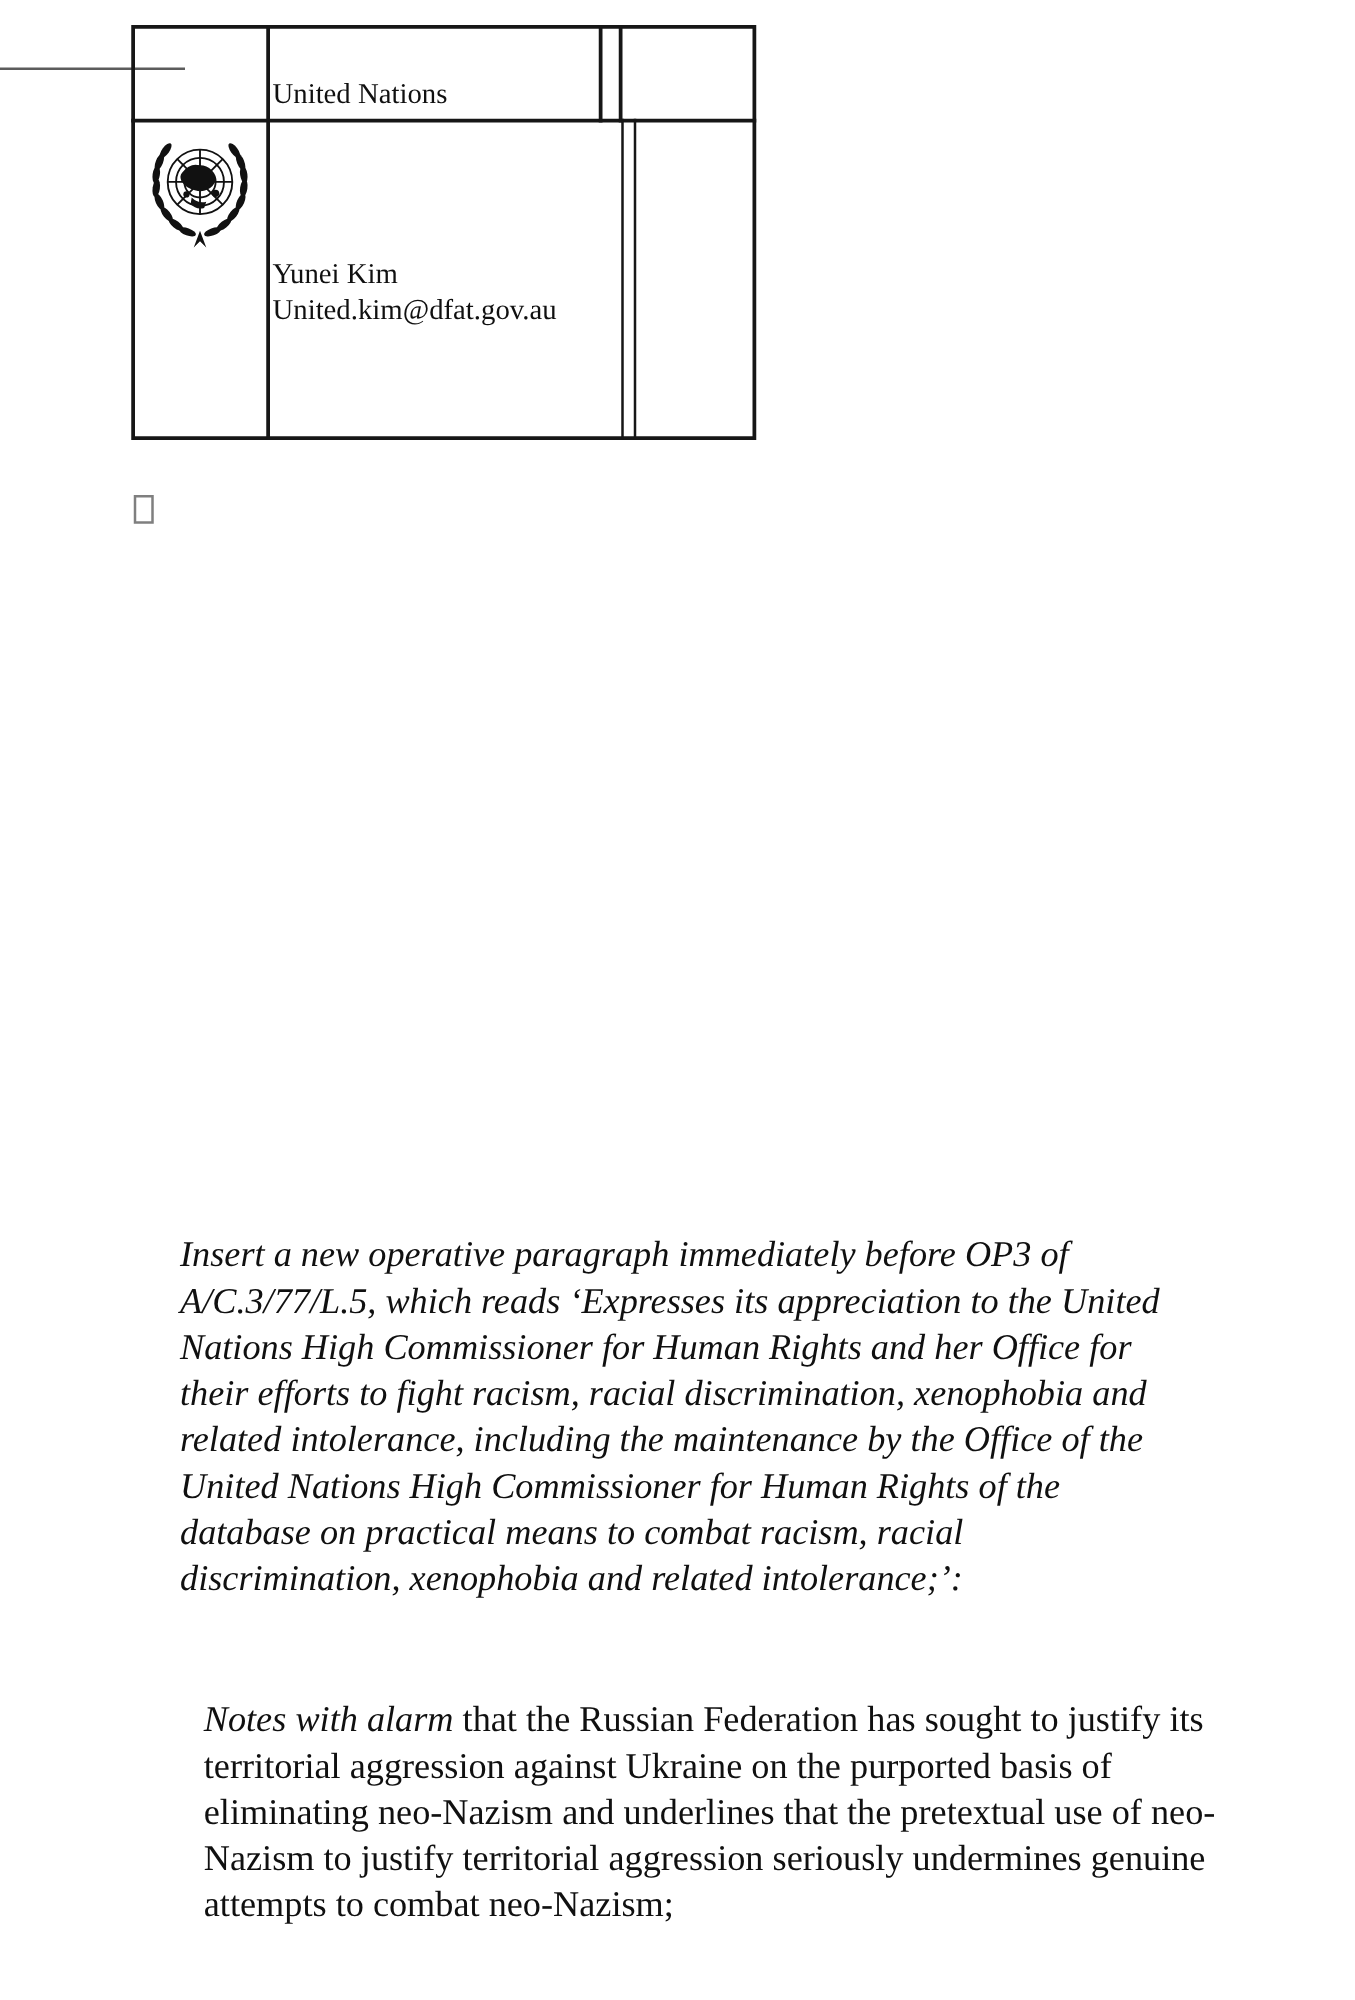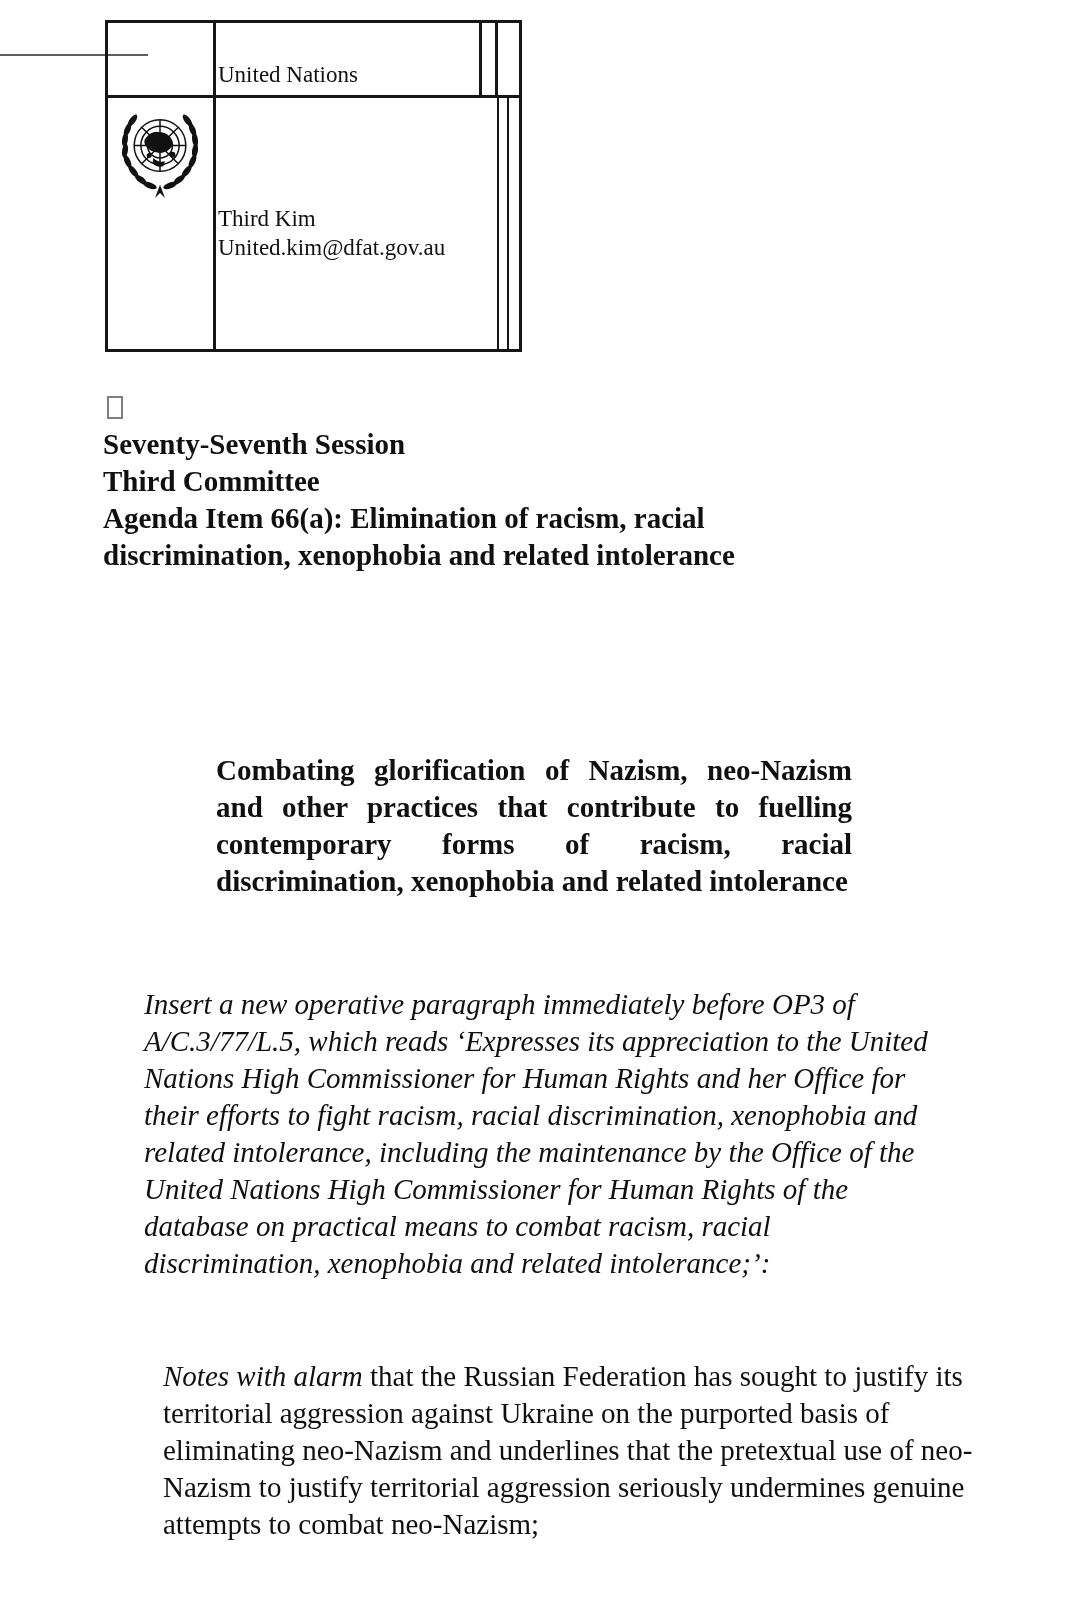--- a/index.html
+++ b/index.html
@@ -8,21 +8,21 @@
     width:1084px;height:1600px;
     background:#ffffff;
     font-family:"Liberation Serif","DejaVu Serif",serif;
     color:#101010;
     overflow:hidden;
   }
   .abs{position:absolute;}
   
   .gray-rule{left:0;top:54px;width:148px;height:2px;background:#5c5c5c;}
   
-  .header-box{left:105px;top:20px;width:417px;height:332px;}
+  .header-box{left:105px;top:20px;width:500px;height:332px;}
   .hb-border{position:absolute;inset:0;border:3px solid #161616;box-sizing:border-box;}
   .hb-line{position:absolute;background:#161616;}
   .hb-vdiv{left:108px;top:0;width:3px;height:100%;}
   .hb-hdiv{left:0;top:75px;width:100%;height:3px;}
   .hb-v-top-a{left:374px;top:0;width:3px;height:78px;}
   .hb-v-top-b{left:390px;top:0;width:3px;height:78px;}
   .hb-v-bot-a{left:392px;top:75px;width:2px;height:257px;}
   .hb-v-bot-b{left:402px;top:75px;width:2px;height:257px;}
   .org-name{left:113px;top:42px;font-size:23px;}
   .assembly-title{left:112px;top:84px;font-size:33px;font-weight:bold;letter-spacing:0.5px;}
@@ -85,33 +85,27 @@
         <ellipse cx="18" cy="53" rx="3.5" ry="8.5" transform="rotate(8 18 53)"></ellipse>
         <ellipse cx="18" cy="40" rx="3.5" ry="8.5" transform="rotate(8 18 40)"></ellipse>
         <ellipse cx="21" cy="28" rx="3.5" ry="8.5" transform="rotate(22 21 28)"></ellipse>
         <ellipse cx="27" cy="17" rx="3.5" ry="8.5" transform="rotate(36 27 17)"></ellipse>
         <path d="M54 110 L60 94 L66 110 L60 104 z"></path>
       </g>
     </svg>
 
     <div class="abs org-name">United Nations</div>
     <div class="abs contact">
-      <div>Third Kim</div>
+      <div>Yunei Kim</div>
       <div>United.kim@dfat.gov.au</div>
     </div>
   </div>
 
   <div class="abs glyph-box"></div>
 
-  <div class="abs session-block">
-    <div>Seventy-Seventh Session</div>
-    <div>Third Committee</div>
-    <div>Agenda Item 66(a): Elimination of racism, racial discrimination, xenophobia and related intolerance</div>
-  </div>
 
 
-  <div class="abs res-title">Combating glorification of Nazism, neo-Nazism and other practices that contribute to fuelling contemporary forms of racism, racial discrimination, xenophobia and related intolerance</div>
 
   <div class="abs instruction">Insert a new operative paragraph immediately before OP3 of A/C.3/77/L.5, which reads ‘Expresses its appreciation to the United Nations High Commissioner for Human Rights and her Office for their efforts to fight racism, racial discrimination, xenophobia and related intolerance, including the maintenance by the Office of the United Nations High Commissioner for Human Rights of the database on practical means to combat racism, racial discrimination, xenophobia and related intolerance;’:</div>
 
   <div class="abs operative"><span class="lead">Notes with alarm</span><span> that the Russian Federation has sought to justify its territorial aggression against Ukraine on the purported basis of eliminating neo-Nazism and underlines that the pretextual use of neo-Nazism to justify territorial aggression seriously undermines genuine attempts to combat neo-Nazism;</span></div>
 
 </div>
 
 </body></html>

